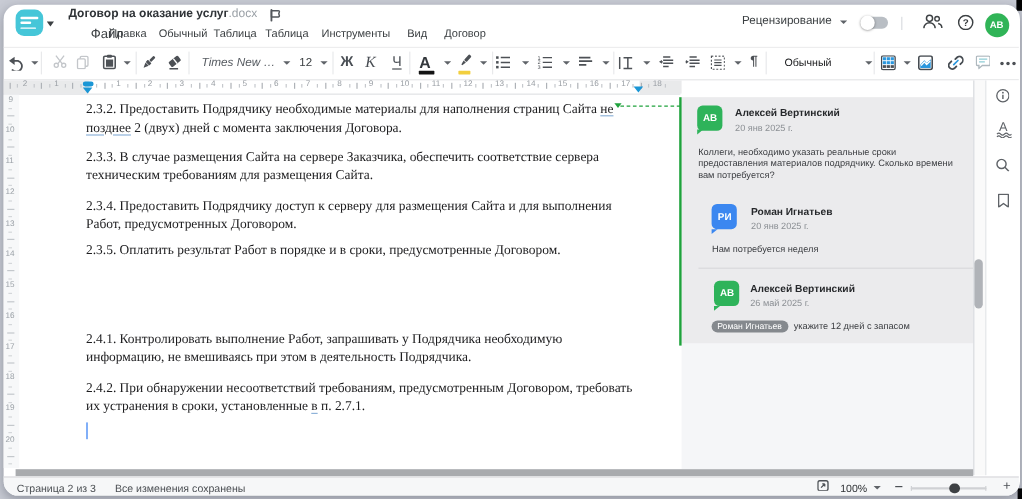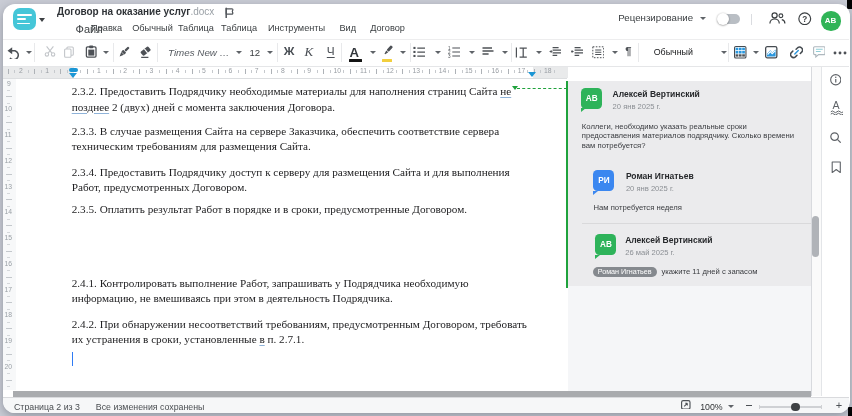--- a/index.html
+++ b/index.html
@@ -347,21 +347,21 @@
 <div style="position:absolute;left:593.4px;top:169.9px;width:21px;height:21px;background:#3b87f0;border-radius:4.5px;color:#fff;font-weight:bold;font-size:8.2px;display:flex;align-items:center;justify-content:center">РИ</div>
       <div style="position:absolute;left:593.4px;top:190.70000000000002px;width:0;height:0;border-top:4.4px solid #3b87f0;border-right:5.5px solid transparent"></div>
 <div class="t" style="left:625.9px;top:172.2px;font-size:8.5px;color:#26282b;font-weight:bold;font-family:'Liberation Sans',sans-serif;">Роман Игнатьев</div>
 <div class="t" style="left:625.9px;top:185.2px;font-size:7.6px;color:#8b8f94;font-family:'Liberation Sans',sans-serif;">20 янв 2025 г.</div>
 <div class="t" style="left:593.4px;top:203.8px;font-size:7.7px;color:#3a3c40;font-family:'Liberation Sans',sans-serif;">Нам потребуется неделя</div>
 <div style="position:absolute;left:595.4px;top:234.0px;width:21px;height:21px;background:#2eb35a;border-radius:4.5px;color:#fff;font-weight:bold;font-size:8.2px;display:flex;align-items:center;justify-content:center">АВ</div>
       <div style="position:absolute;left:595.4px;top:254.8px;width:0;height:0;border-top:4.4px solid #2eb35a;border-right:5.5px solid transparent"></div>
 <div class="t" style="left:625.2px;top:236.2px;font-size:8.5px;color:#26282b;font-weight:bold;font-family:'Liberation Sans',sans-serif;">Алексей Вертинский</div>
 <div class="t" style="left:625.2px;top:249.3px;font-size:7.6px;color:#8b8f94;font-family:'Liberation Sans',sans-serif;">26 май 2025 г.</div>
 <div style="position:absolute;left:592.7px;top:267.4px;height:9.8px;background:#85898e;border-radius:5px;color:#fff;font-size:7.2px;line-height:9.8px;padding:0 5px;white-space:nowrap">Роман Игнатьев</div>
-<div class="t" style="left:661.4px;top:268.3px;font-size:7.7px;color:#3a3c40;font-family:'Liberation Sans',sans-serif;">укажите 11 дней с запасом</div>
+<div class="t" style="left:661.4px;top:268.3px;font-size:7.7px;color:#3a3c40;font-family:'Liberation Sans',sans-serif;">укажите 12 дней с запасом</div>
 <div style="position:absolute;left:811px;top:67.2px;width:9.5px;height:329.3px;background:#fafafa;border-left:1px solid #d8dade"></div>
 <div style="position:absolute;left:811.8px;top:216px;width:7px;height:41px;background:#b0b3b8;border-radius:3.5px"></div>
 <div style="position:absolute;left:820.5px;top:67.2px;width:29px;height:329.3px;background:#fff;border-left:1px solid #e3e5e8"></div>
 <svg style="position:absolute;left:829.8px;top:74.1px" width="11.5" height="11.5" viewBox="0 0 11.5 11.5">
         <circle cx="5.75" cy="5.75" r="5.1" fill="none" stroke="#5f6368" stroke-width="1.1"></circle>
         <path d="M5.75 5.0 V8.6" stroke="#5f6368" stroke-width="1.2"></path>
         <circle cx="5.75" cy="3.2" r="0.75" fill="#5f6368"></circle>
       </svg>
 <svg style="position:absolute;left:828.8px;top:100.2px" width="14" height="15" viewBox="0 0 14 15">
         <text x="7" y="9.4" font-size="10.6" font-family="Liberation Sans" fill="#5f6368" text-anchor="middle">А</text>

